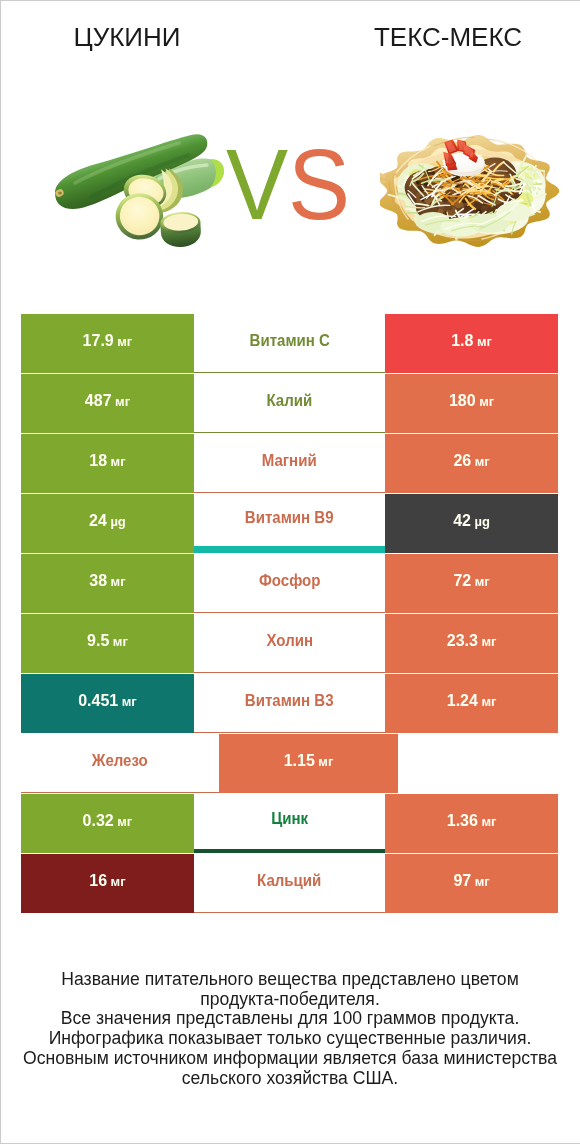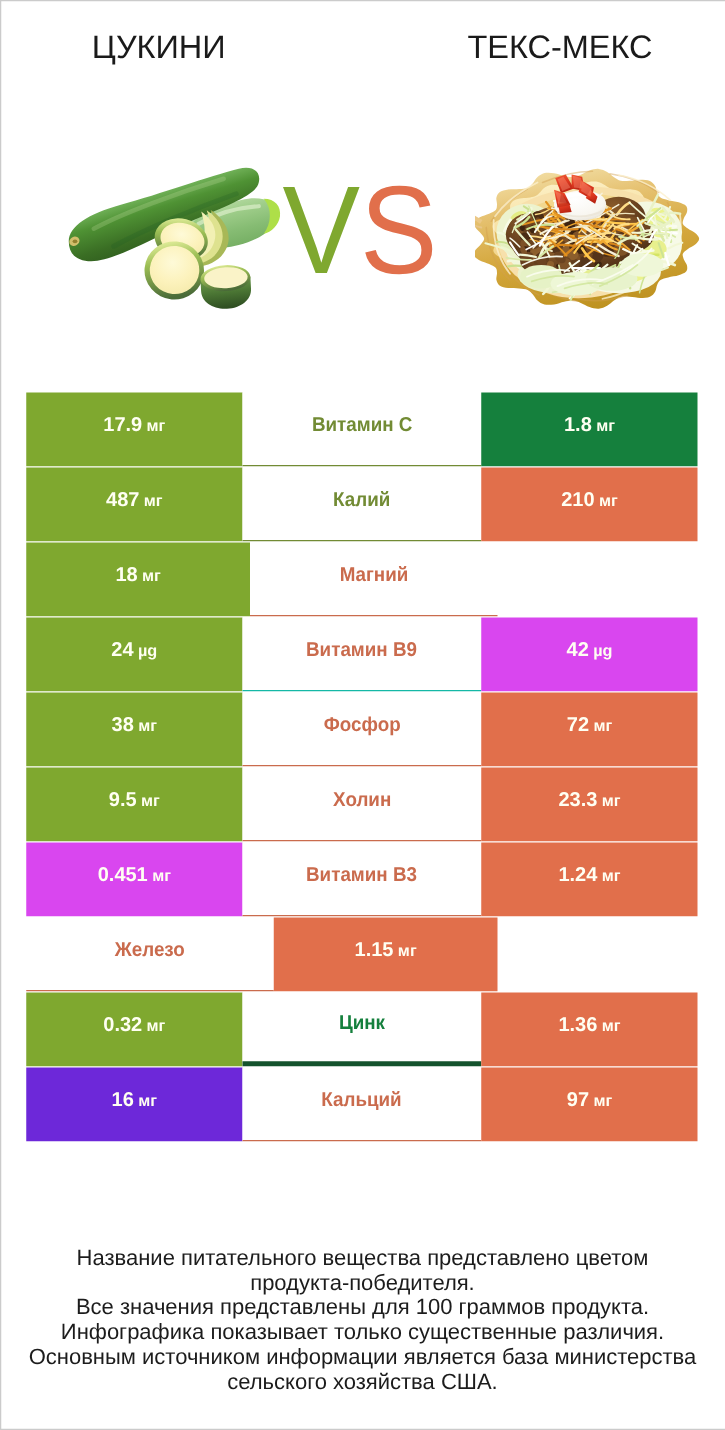--- a/index.html
+++ b/index.html
@@ -33,21 +33,21 @@
   .cell{display:flex;align-items:center;justify-content:center;box-sizing:border-box;
         position:relative;}
   .cell > .inner{position:relative;top:-2px;white-space:nowrap;display:block;}
   .c-left,.c-right{width:179px;color:#FFFFF2;font-size:16px;font-weight:700;}
   .c-mid{width:198px;background:#fff;font-size:16px;font-weight:700;}
   .c-mid > .inner{transform:scaleX(0.94);}
   .unit{font-size:13px;font-weight:700;margin-left:3.5px;}
 
   
   .note{position:absolute;left:0;top:969px;width:578px;text-align:center;
-        font-size:17.6px;line-height:19.7px;color:#1C1C1C;font-weight:400;margin-top:27px;}
+        font-size:17.6px;line-height:19.7px;color:#1C1C1C;font-weight:400;}
   .note div{white-space:nowrap;}
 </style>
 </head>
 <body>
 
 <div class="page">
 
   <div class="title" id="title-left">ЦУКИНИ</div>
   <div class="title" id="title-right">ТЕКС-МЕКС</div>
 
@@ -735,51 +735,54 @@
   <div class="vs"><span class="v">V</span><span class="s">S</span></div>
 
   <div class="table" id="nutrition-table">
       <div class="row">
         <div class="cell c-left" style="background:#7FA82F">
           <span class="inner"><span>17.9</span><span class="unit">мг</span></span>
         </div>
         <div class="cell c-mid" style="color:#728B34;border-bottom:1px solid #728B34">
           <span class="inner">Витамин C</span>
         </div>
-        <div class="cell c-right" style="background:#15803d">
+        <div class="cell c-right" style="background:#ef4444">
           <span class="inner"><span>1.8</span><span class="unit">мг</span></span>
         </div>
       </div>
       <div class="row">
         <div class="cell c-left" style="background:#7FA82F">
           <span class="inner"><span>487</span><span class="unit">мг</span></span>
         </div>
         <div class="cell c-mid" style="color:#728B34;border-bottom:1px solid #728B34">
           <span class="inner">Калий</span>
         </div>
         <div class="cell c-right" style="background:#E16F4B">
-          <span class="inner"><span>210</span><span class="unit">мг</span></span>
+          <span class="inner"><span>180</span><span class="unit">мг</span></span>
         </div>
       </div>
       <div class="row">
         <div class="cell c-left" style="background:#7FA82F">
           <span class="inner"><span>18</span><span class="unit">мг</span></span>
         </div>
         <div class="cell c-mid" style="color:#CA6B4D;border-bottom:1px solid #CA6B4D">
           <span class="inner">Магний</span>
         </div>
+        <div class="cell c-right" style="background:#E16F4B">
+          <span class="inner"><span>26</span><span class="unit">мг</span></span>
+        </div>
       </div>
       <div class="row">
         <div class="cell c-left" style="background:#7FA82F">
           <span class="inner"><span>24</span><span class="unit">µg</span></span>
         </div>
-        <div class="cell c-mid" style="color:#CA6B4D;border-bottom:1px solid #14b8a6">
+        <div class="cell c-mid" style="color:#CA6B4D;border-bottom:7px solid #14b8a6">
           <span class="inner">Витамин B9</span>
         </div>
-        <div class="cell c-right" style="background:#d946ef">
+        <div class="cell c-right" style="background:#404040">
           <span class="inner"><span>42</span><span class="unit">µg</span></span>
         </div>
       </div>
       <div class="row">
         <div class="cell c-left" style="background:#7FA82F">
           <span class="inner"><span>38</span><span class="unit">мг</span></span>
         </div>
         <div class="cell c-mid" style="color:#CA6B4D;border-bottom:1px solid #CA6B4D">
           <span class="inner">Фосфор</span>
         </div>
@@ -792,21 +795,21 @@
           <span class="inner"><span>9.5</span><span class="unit">мг</span></span>
         </div>
         <div class="cell c-mid" style="color:#CA6B4D;border-bottom:1px solid #CA6B4D">
           <span class="inner">Холин</span>
         </div>
         <div class="cell c-right" style="background:#E16F4B">
           <span class="inner"><span>23.3</span><span class="unit">мг</span></span>
         </div>
       </div>
       <div class="row">
-        <div class="cell c-left" style="background:#d946ef">
+        <div class="cell c-left" style="background:#0f766e">
           <span class="inner"><span>0.451</span><span class="unit">мг</span></span>
         </div>
         <div class="cell c-mid" style="color:#CA6B4D;border-bottom:1px solid #CA6B4D">
           <span class="inner">Витамин B3</span>
         </div>
         <div class="cell c-right" style="background:#E16F4B">
           <span class="inner"><span>1.24</span><span class="unit">мг</span></span>
         </div>
       </div>
       <div class="row">
@@ -822,21 +825,21 @@
           <span class="inner"><span>0.32</span><span class="unit">мг</span></span>
         </div>
         <div class="cell c-mid" style="color:#15803d;border-bottom:4px solid #14532d">
           <span class="inner">Цинк</span>
         </div>
         <div class="cell c-right" style="background:#E16F4B">
           <span class="inner"><span>1.36</span><span class="unit">мг</span></span>
         </div>
       </div>
       <div class="row">
-        <div class="cell c-left" style="background:#6d28d9">
+        <div class="cell c-left" style="background:#7f1d1d">
           <span class="inner"><span>16</span><span class="unit">мг</span></span>
         </div>
         <div class="cell c-mid" style="color:#CA6B4D;border-bottom:1px solid #CA6B4D">
           <span class="inner">Кальций</span>
         </div>
         <div class="cell c-right" style="background:#E16F4B">
           <span class="inner"><span>97</span><span class="unit">мг</span></span>
         </div>
       </div>
     </div>

